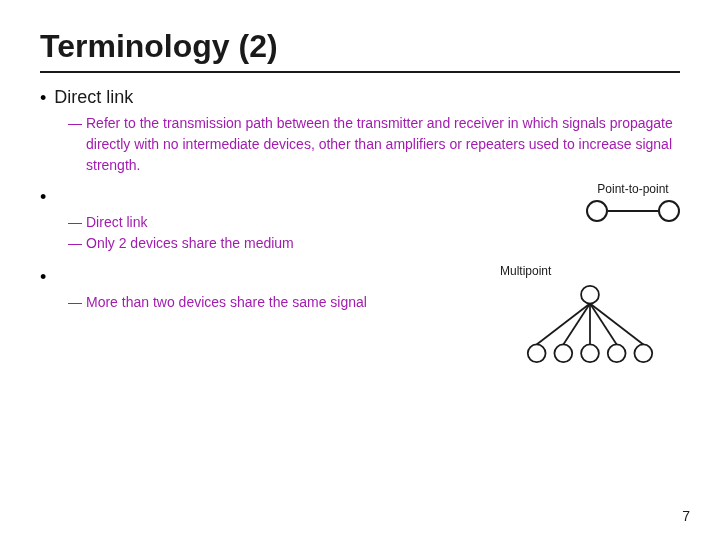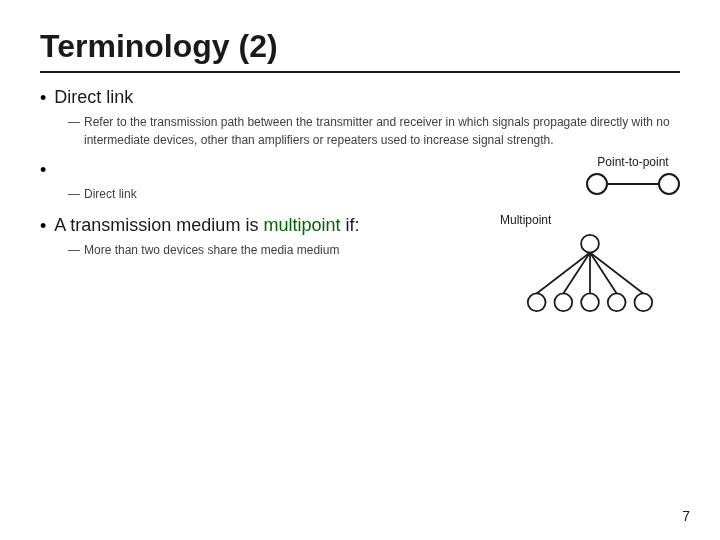--- a/index.html
+++ b/index.html
@@ -63,22 +63,22 @@
     .bullet-main-text .highlight-green {
       color: #006600;
     }
 
     .sub-bullets {
       margin-left: 28px;
       margin-bottom: 4px;
     }
 
     .sub-bullet {
-      font-size: 12px;
-      color: #404040;
+      font-size: 14px;
+      color: #a21caf;
       line-height: 1.5;
       display: flex;
       align-items: flex-start;
     }
 
     .sub-bullet::before {
       content: "—";
       margin-right: 4px;
       flex-shrink: 0;
     }
@@ -193,43 +193,43 @@
 
   <div class="bullet-section point-to-point-section">
     <div class="point-to-point-text">
       <div class="bullet-main">
         <span class="bullet-dot">•</span>
       </div>
       <div class="sub-bullets">
         <div class="sub-bullet">
           <span>Direct link</span>
         </div>
+        <div class="sub-bullet">
+          <span>Only 2 devices share the medium</span>
+        </div>
       </div>
     </div>
     <div class="point-to-point-diagram">
       <div class="diagram-label">Point-to-point</div>
       <div class="ptp-nodes">
         <div class="node-circle"></div>
         <div class="ptp-line"></div>
         <div class="node-circle"></div>
       </div>
     </div>
   </div>
 
   <div class="bullet-section multipoint-section">
     <div class="multipoint-text">
       <div class="bullet-main">
         <span class="bullet-dot">•</span>
-        <span class="bullet-main-text">
-          <span>A transmission medium is </span><span class="highlight-green">multipoint</span><span> if:</span>
-        </span>
       </div>
       <div class="sub-bullets">
         <div class="sub-bullet">
-          <span>More than two devices share the media medium</span>
+          <span>More than two devices share the same signal</span>
         </div>
       </div>
     </div>
     <div class="multipoint-diagram">
       <div class="multipoint-label">Multipoint</div>
 
       <div class="mp-tree">
         <svg viewBox="0 0 180 90" xmlns="http://www.w3.org/2000/svg">
 
           <circle cx="90" cy="12" r="10" fill="white" stroke="#1a1a1a" stroke-width="2"></circle>

